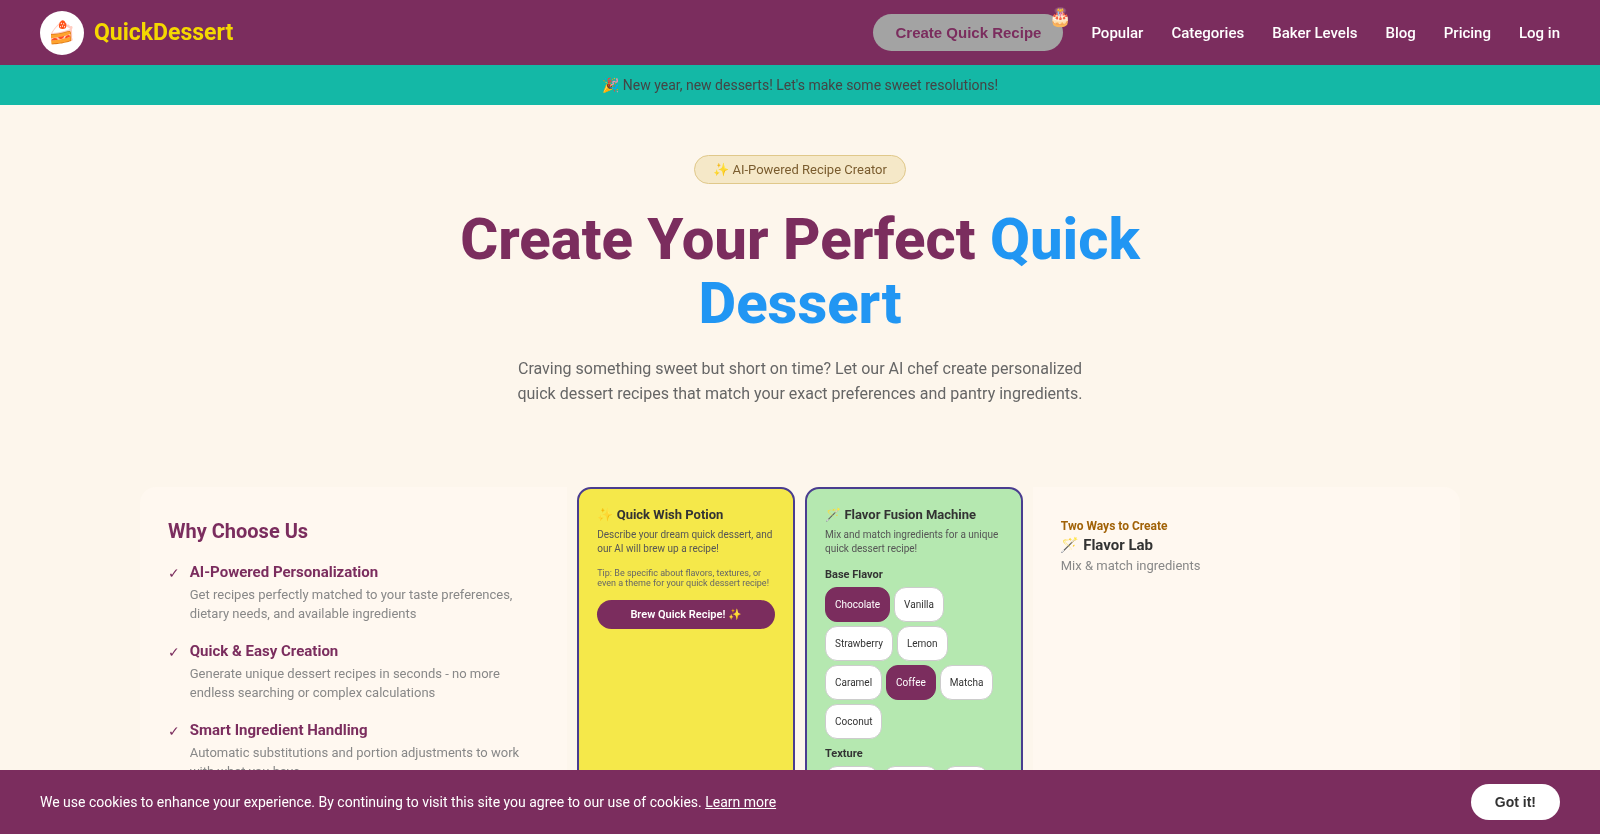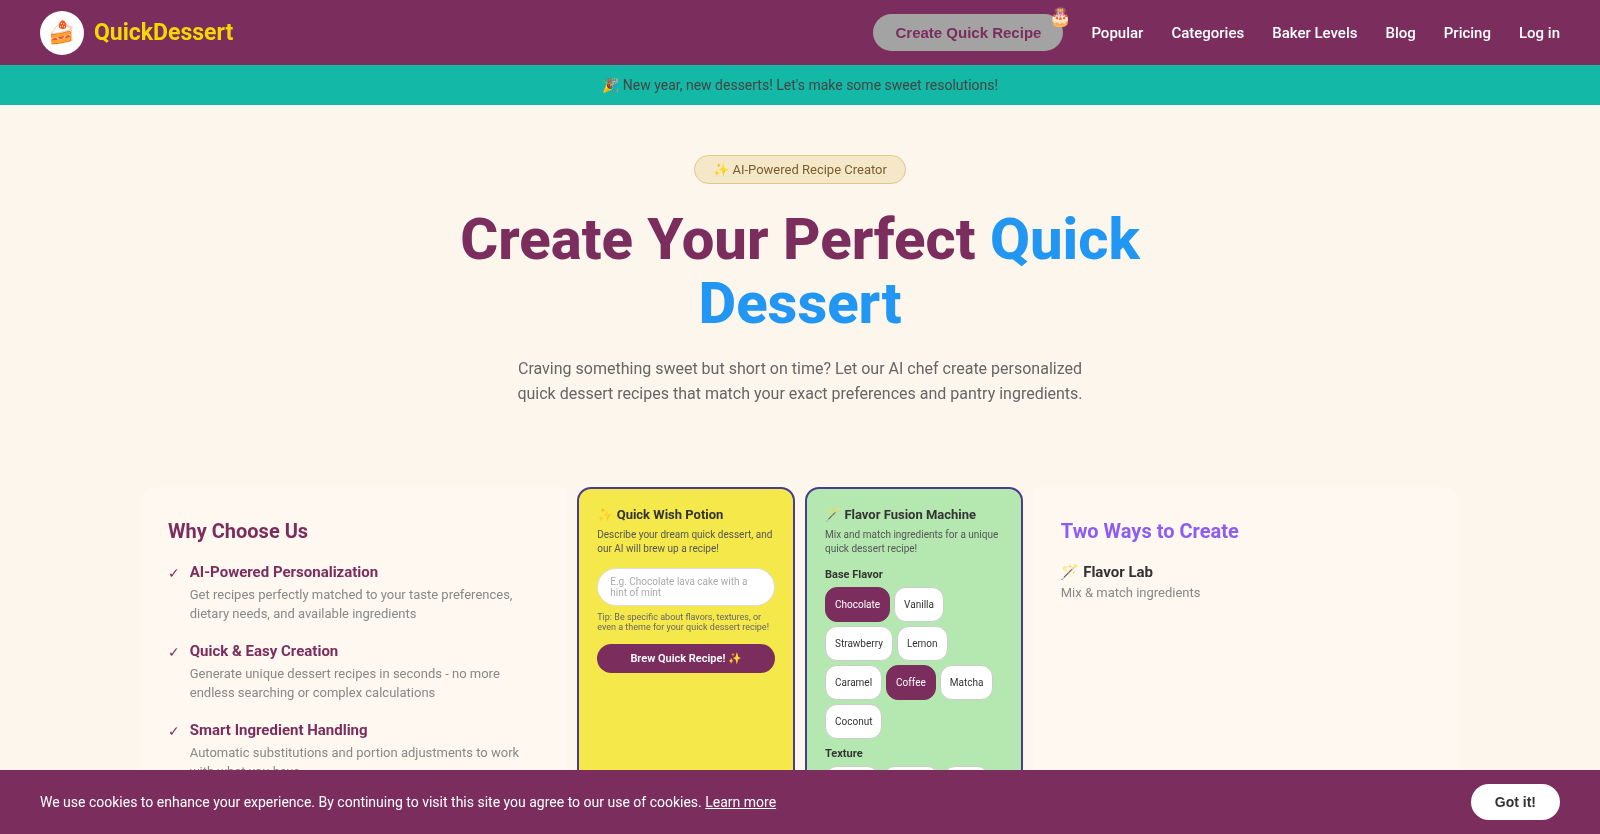--- a/index.html
+++ b/index.html
@@ -246,24 +246,24 @@
 
     
     .twoways-col {
       flex: 1;
       background: #fff8f0;
       border-radius: 0 16px 16px 0;
       padding: 32px 28px;
       min-height: 320px;
     }
     .twoways-title {
-      font-size: 20px;
-      font-weight: 700;
-      color: #8b5cf6;
-      margin-bottom: 20px;
+      font-size: 12px;
+      font-weight: 700;
+      color: #a16207;
+      margin-bottom: 3px;
     }
     .way-item {
       margin-bottom: 22px;
     }
     .way-item-title {
       font-size: 15px;
       font-weight: 700;
       color: #333;
       margin-bottom: 4px;
     }
@@ -383,21 +383,20 @@
         <div class="why-item-desc">Automatic substitutions and portion adjustments to work with what you have</div>
       </div>
     </div>
   </div>
 
   <div class="mockup-col">
 
     <div class="mockup-card mockup-yellow">
       <div class="mockup-title">✨ Quick Wish Potion</div>
       <div class="mockup-subtitle">Describe your dream quick dessert, and our AI will brew up a recipe!</div>
-      <div class="mockup-input">E.g. Chocolate lava cake with a hint of mint</div>
       <div class="mockup-tip">Tip: Be specific about flavors, textures, or even a theme for your quick dessert recipe!</div>
       <div class="mockup-btn">Brew Quick Recipe! ✨</div>
     </div>
 
     <div class="mockup-card mockup-green">
       <div class="mockup-title">🪄 Flavor Fusion Machine</div>
       <div class="mockup-subtitle">Mix and match ingredients for a unique quick dessert recipe!</div>
       <div class="section-label">Base Flavor</div>
       <div class="tag-group">
         <span class="tag active">Chocolate</span>

